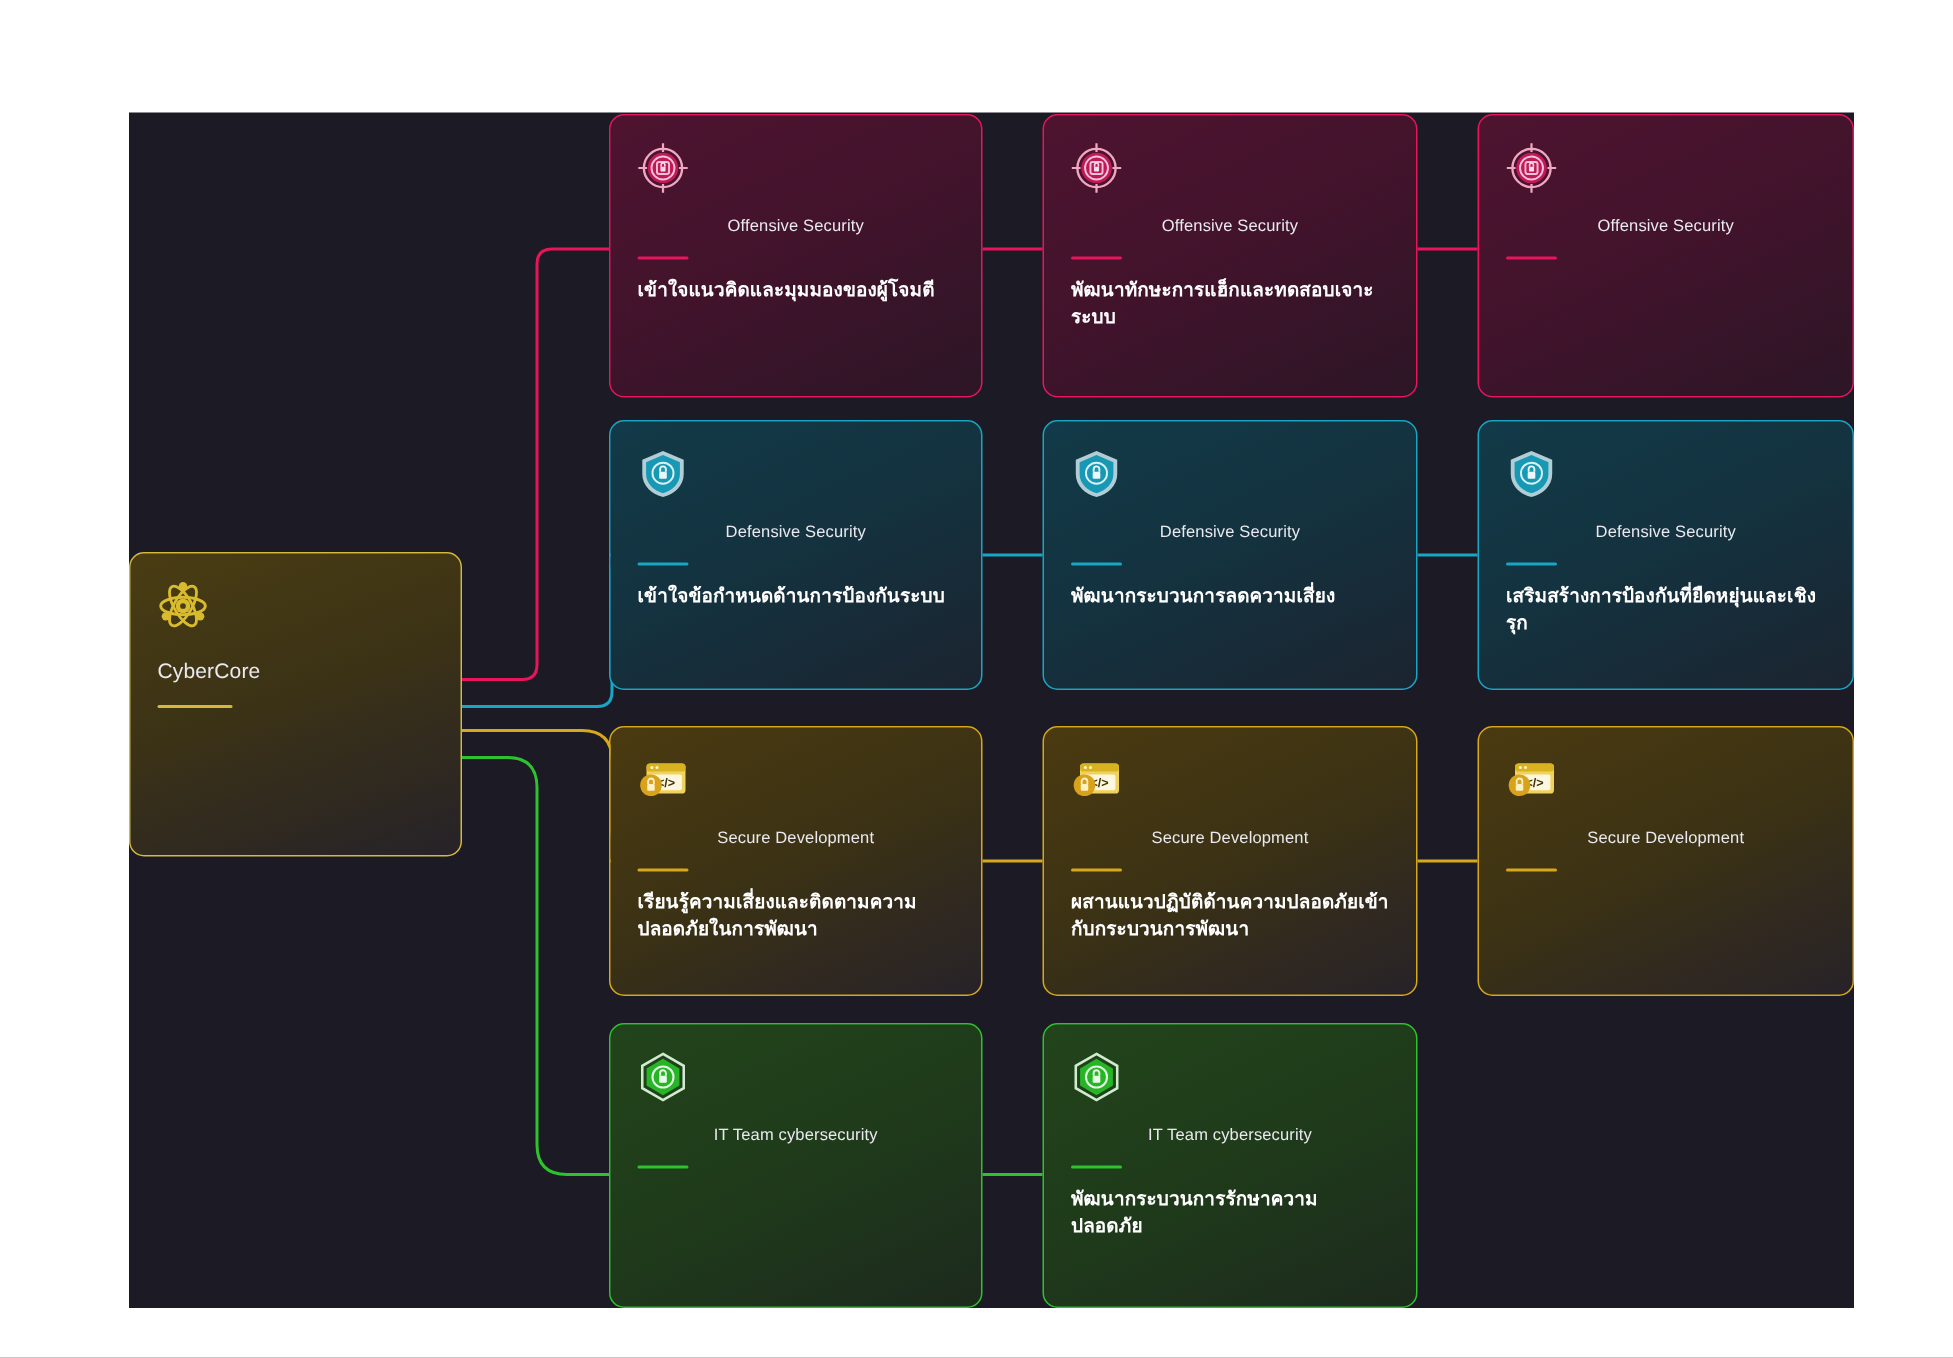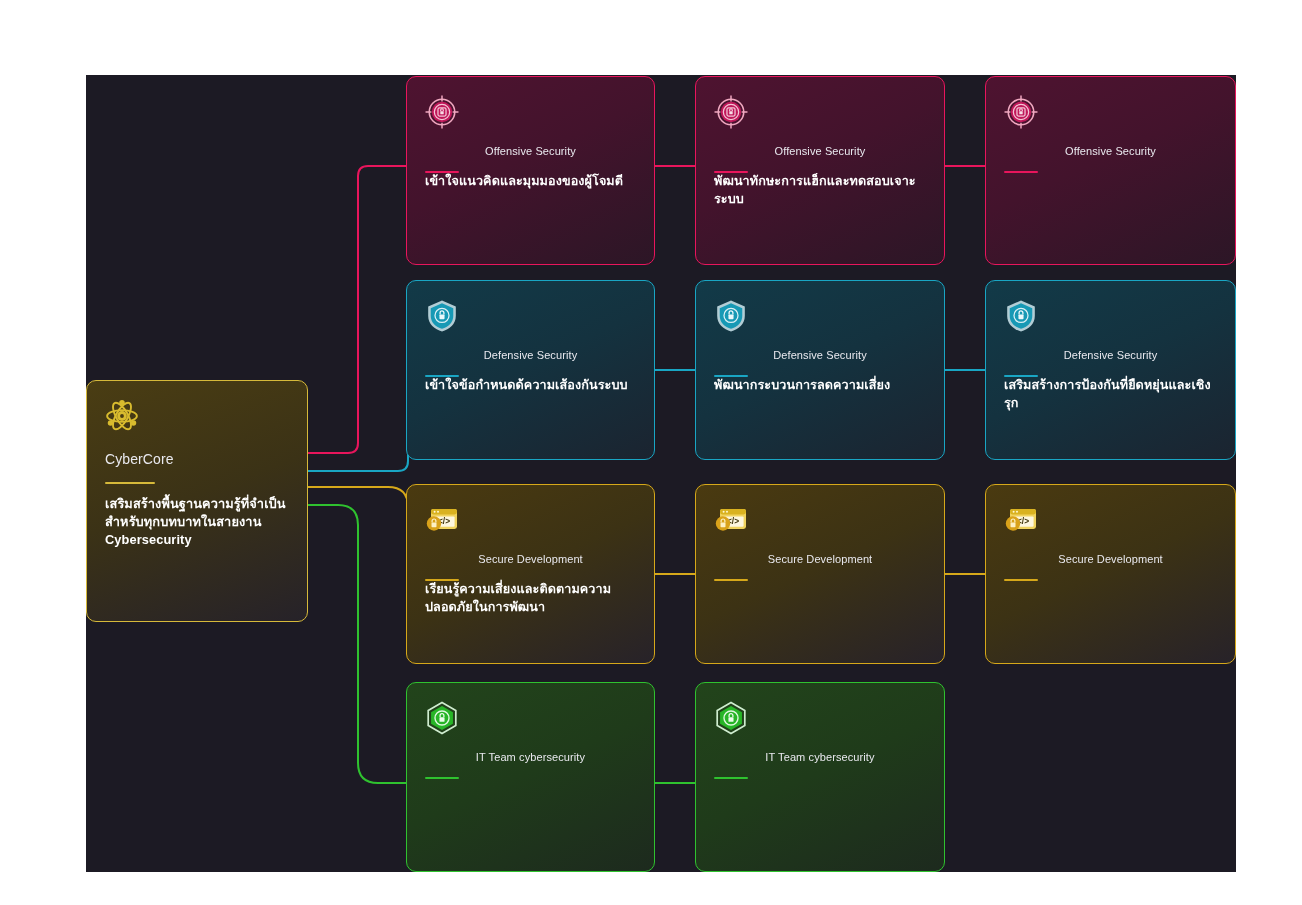--- a/index.html
+++ b/index.html
@@ -55,33 +55,34 @@
   }
 
   .node .rule {
     margin-top: 13px;
     width: 34px;
     height: 2px;
     border-radius: 1px;
   }
 
   .node .desc {
+    margin-top: 12px;
     font-size: 12.6px;
     font-weight: 700;
     line-height: 1.42;
     color: #ffffff;
     letter-spacing: .1px;
   }
 
   
   #root-node {
     left: 0px;
-    top: 305px;
+    top: 293px;
     width: 222px;
-    height: 242px;
+    height: 203px;
     border-color: #d6b93a;
     background: linear-gradient(160deg, #4a3d13 0%, #3b3216 48%, #262229 100%);
   }
   #root-node .title { text-align: left; font-size: 14px; margin-top: 18px; }
   #root-node .rule  { background: #d6b93a; width: 50px; margin-top: 14px; }
   #root-node .desc  { margin-top: 11px; font-size: 12.8px; }
 
   
   .t-off  { border-color: #e8155c; background: linear-gradient(155deg, #4e1330 0%, #43132c 45%, #2c1626 100%); }
   .t-off  .rule { background: #e8155c; }
@@ -129,21 +130,20 @@
         <ellipse cx="16" cy="16" rx="14" ry="5.5" transform="rotate(120 16 16)"></ellipse>
       </g>
       <circle cx="16" cy="16" r="4.6" fill="#d8bb2e"></circle>
       <circle cx="16" cy="16" r="1.8" fill="#4a3d13"></circle>
       <circle cx="16" cy="3.5" r="2.6" fill="#d8bb2e"></circle>
       <circle cx="5.2" cy="22.5" r="2.6" fill="#d8bb2e"></circle>
       <circle cx="26.8" cy="22.5" r="2.6" fill="#d8bb2e"></circle>
     </svg>
     <div class="title">CyberCore</div>
     <div class="rule"></div>
-    <div class="desc">เสริมสร้างพื้นฐานความรู้ที่จำเป็นสำหรับทุกบทบาทในสายงาน Cybersecurity</div>
   </div>
 
   <div class="node t-off" style="left:320px;  top:1px;  width:249px; height:189px;">
     <svg class="ico" viewBox="0 0 32 32">
       <g stroke="#f0a8c0" stroke-width="1.4" fill="none">
         <path d="M16 0.5 V6 M16 26 V31.5 M0.5 16 H6 M26 16 H31.5"></path>
       </g>
       <circle cx="16" cy="16" r="12" fill="none" stroke="#f0a8c0" stroke-width="1.5"></circle>
       <circle cx="16" cy="16" r="9.6" fill="#c0185a"></circle>
       <circle cx="16" cy="16" r="7.2" fill="none" stroke="#f3c3d4" stroke-width="1.2"></circle>
@@ -192,21 +192,21 @@
   <div class="node t-def" style="left:320px;  top:205px; width:249px; height:180px;">
     <svg class="ico" viewBox="0 0 32 32">
       <path d="M16 1.5 L29 7 V16 C29 23.5 23 28.8 16 30.5 C9 28.8 3 23.5 3 16 V7 Z" fill="#cfe8ee" opacity=".85"></path>
       <path d="M16 4 L26.6 8.6 V16 C26.6 22 21.8 26.5 16 28 C10.2 26.5 5.4 22 5.4 16 V8.6 Z" fill="#1799b5"></path>
       <circle cx="16" cy="15.5" r="6.6" fill="none" stroke="#d9f0f5" stroke-width="1.2"></circle>
       <rect x="13.6" y="14.6" width="4.8" height="4.4" rx=".8" fill="#eaf8fb"></rect>
       <path d="M14.2 14.6 v-1.6 a1.8 1.8 0 0 1 3.6 0 v1.6" fill="none" stroke="#eaf8fb" stroke-width="1.2"></path>
     </svg>
     <div class="title">Defensive Security</div>
     <div class="rule"></div>
-    <div class="desc">เข้าใจข้อกำหนดด้ความเส้องกันระบบ</div>
+    <div class="desc">เข้าใจข้อกำหนดด้านการป้องกันระบบ</div>
   </div>
 
   <div class="node t-def" style="left:609px; top:205px; width:250px; height:180px;">
     <svg class="ico" viewBox="0 0 32 32">
       <path d="M16 1.5 L29 7 V16 C29 23.5 23 28.8 16 30.5 C9 28.8 3 23.5 3 16 V7 Z" fill="#cfe8ee" opacity=".85"></path>
       <path d="M16 4 L26.6 8.6 V16 C26.6 22 21.8 26.5 16 28 C10.2 26.5 5.4 22 5.4 16 V8.6 Z" fill="#1799b5"></path>
       <circle cx="16" cy="15.5" r="6.6" fill="none" stroke="#d9f0f5" stroke-width="1.2"></circle>
       <rect x="13.6" y="14.6" width="4.8" height="4.4" rx=".8" fill="#eaf8fb"></rect>
       <path d="M14.2 14.6 v-1.6 a1.8 1.8 0 0 1 3.6 0 v1.6" fill="none" stroke="#eaf8fb" stroke-width="1.2"></path>
     </svg>
@@ -252,20 +252,21 @@
       <circle cx="9.6" cy="7.7" r="1" fill="#fff6cf"></circle>
       <circle cx="13" cy="7.7" r="1" fill="#fff6cf"></circle>
       <rect x="8.6" y="12.4" width="21" height="10.4" rx="1.2" fill="#fdf7e0"></rect>
       <text x="19" y="20.4" font-family="'Liberation Sans',sans-serif" font-size="8.4" font-weight="700" fill="#3d3209" text-anchor="middle">&lt;/&gt;</text>
       <circle cx="9" cy="19.5" r="7.2" fill="#d9a21a"></circle>
       <rect x="6.5" y="18.6" width="5" height="4.6" rx=".8" fill="#fdf0c4"></rect>
       <path d="M7.1 18.6 v-1.7 a1.9 1.9 0 0 1 3.8 0 v1.7" fill="none" stroke="#fdf0c4" stroke-width="1.2"></path>
     </svg>
     <div class="title">Secure Development</div>
     <div class="rule"></div>
+    <div class="desc">ผสานแนวปฏิบัติด้านความปลอดภัยเข้ากับกระบวนการพัฒนา</div>
   </div>
 
   <div class="node t-dev" style="left:899px; top:409px; width:251px; height:180px;">
     <svg class="ico" viewBox="0 0 34 32">
       <rect x="6" y="5" width="26" height="20" rx="2.4" fill="#f0d35e"></rect>
       <rect x="6" y="5" width="26" height="5.4" rx="2.4" fill="#d9b220"></rect>
       <circle cx="9.6" cy="7.7" r="1" fill="#fff6cf"></circle>
       <circle cx="13" cy="7.7" r="1" fill="#fff6cf"></circle>
       <rect x="8.6" y="12.4" width="21" height="10.4" rx="1.2" fill="#fdf7e0"></rect>
       <text x="19" y="20.4" font-family="'Liberation Sans',sans-serif" font-size="8.4" font-weight="700" fill="#3d3209" text-anchor="middle">&lt;/&gt;</text>
@@ -292,15 +293,16 @@
   <div class="node t-it" style="left:609px; top:607px; width:250px; height:190px;">
     <svg class="ico" viewBox="0 0 32 32">
       <path d="M16 1.5 L29 9 V23 L16 30.5 L3 23 V9 Z" fill="none" stroke="#cfeccf" stroke-width="1.6"></path>
       <path d="M16 4.6 L26.3 10.6 V21.4 L16 27.4 L5.7 21.4 V10.6 Z" fill="#27b527"></path>
       <circle cx="16" cy="16" r="6.6" fill="none" stroke="#dff7df" stroke-width="1.3"></circle>
       <rect x="13.6" y="15.2" width="4.8" height="4.4" rx=".8" fill="#eafbea"></rect>
       <path d="M14.2 15.2 v-1.6 a1.8 1.8 0 0 1 3.6 0 v1.6" fill="none" stroke="#eafbea" stroke-width="1.2"></path>
     </svg>
     <div class="title">IT Team cybersecurity</div>
     <div class="rule"></div>
+    <div class="desc">พัฒนากระบวนการรักษาความปลอดภัย</div>
   </div>
 
 </div>
 
 </body></html>

